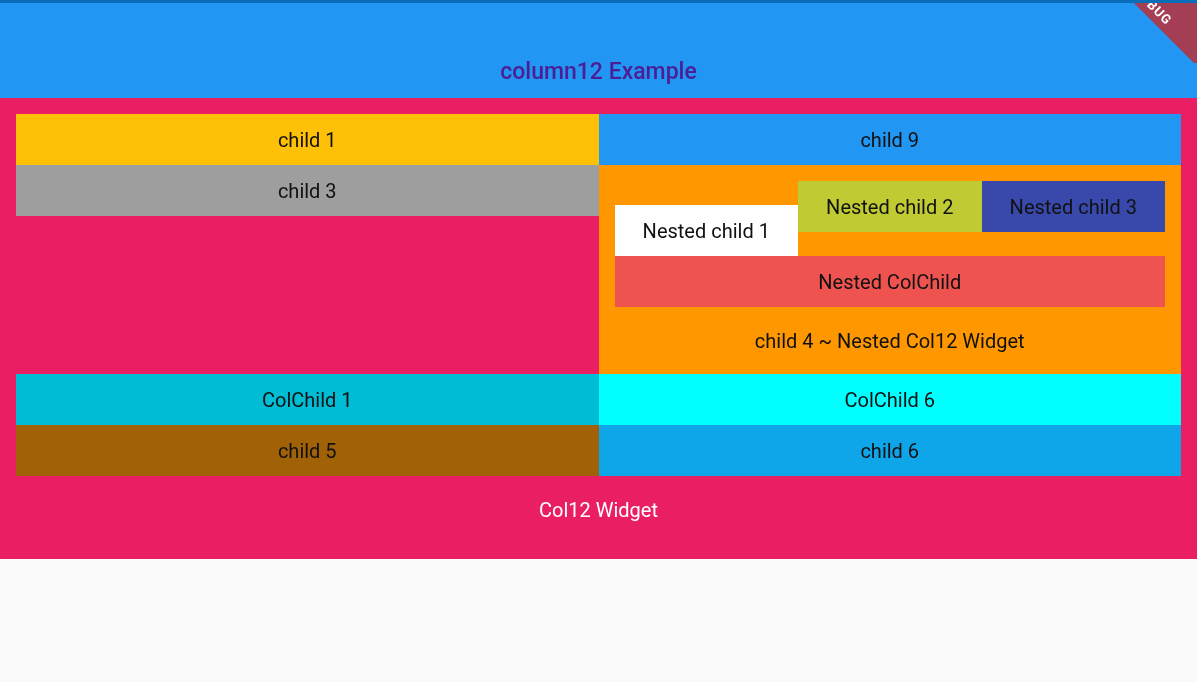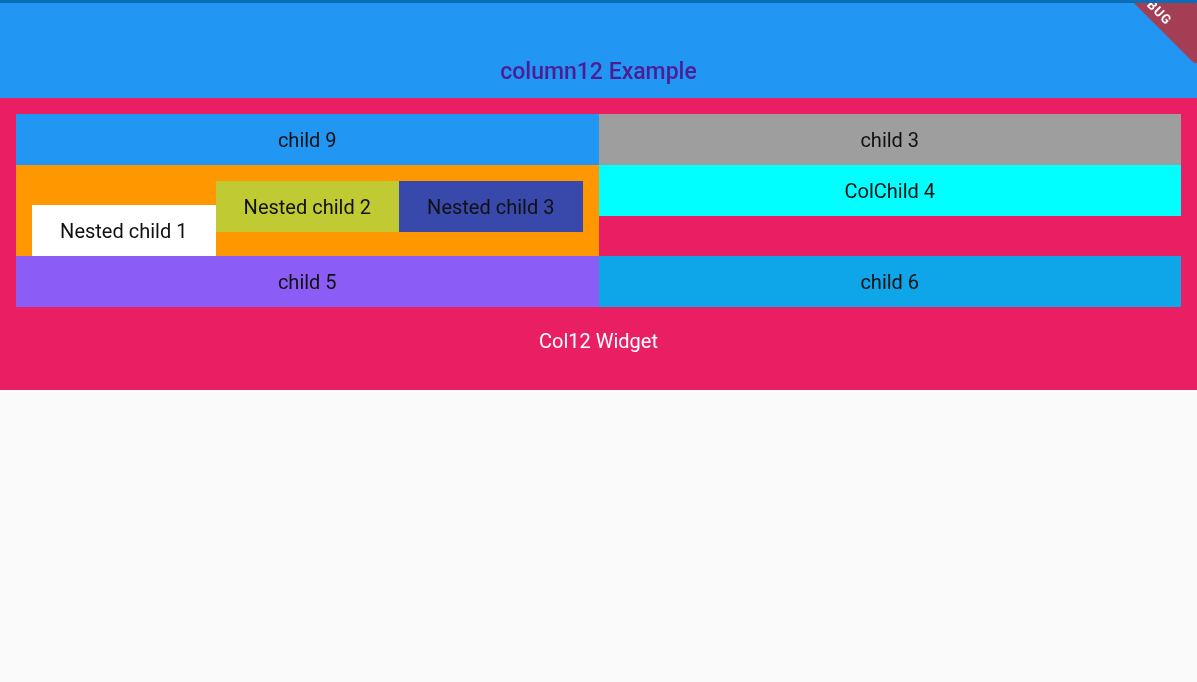--- a/index.html
+++ b/index.html
@@ -76,21 +76,21 @@
 
   .c-amber   { background: #ffc107; }
   .c-blue    { background: #2196f3; }
   .c-grey    { background: #9e9e9e; }
   .c-white   { background: #ffffff; margin-top: 24px; }
   .c-lime    { background: #c0ca33; }
   .c-indigo  { background: #3949ab; }
   .c-coral   { background: #ef5350; }
   .c-teal    { background: #00bcd4; }
   .c-cyan    { background: #00ffff; }
-  .c-green   { background: #8b5cf6; }
+  .c-green   { background: #a16207; }
   .c-purple  { background: #0ea5e9; }
 
   .nested-wrap {
     background: #ff9800;
     padding: 16px 16px 0 16px;
     display: flex;
     flex-direction: column;
   }
   .nested-grid3 {
     display: grid;
@@ -123,32 +123,36 @@
 <div class="appbar">
   <div class="appbar-title">column12 Example</div>
   <div class="debug-banner">
     <div class="debug-banner-inner">BUG</div>
   </div>
 </div>
 
 <div class="page-body">
   <div class="grid">
 
+    <div class="cell c-amber">child 1</div>
     <div class="cell c-blue">child 9</div>
 
     <div class="cell c-grey">child 3</div>
 
     <div class="nested-wrap">
       <div class="nested-grid3">
         <div class="cell c-white">Nested child 1</div>
         <div class="cell c-lime">Nested child 2</div>
         <div class="cell c-indigo">Nested child 3</div>
       </div>
+      <div class="cell c-coral">Nested ColChild</div>
+      <div class="nested-label">child 4 ~ Nested Col12 Widget</div>
     </div>
 
-    <div class="cell c-cyan">ColChild 4</div>
+    <div class="cell c-teal">ColChild 1</div>
+    <div class="cell c-cyan">ColChild 6</div>
 
     <div class="cell c-green">child 5</div>
     <div class="cell c-purple">child 6</div>
 
   </div>
   <div class="footer-label">Col12 Widget</div>
 </div>
 
 </body></html>

